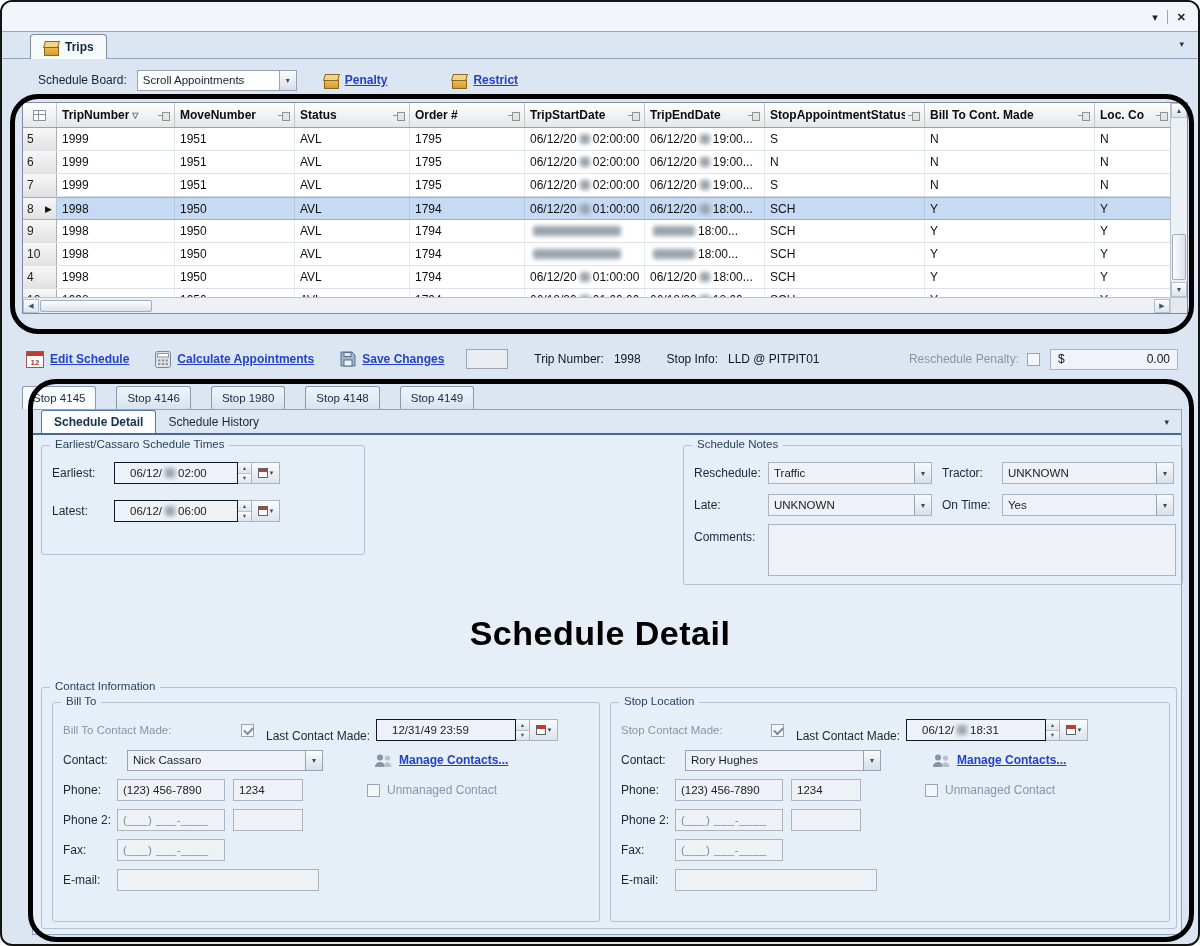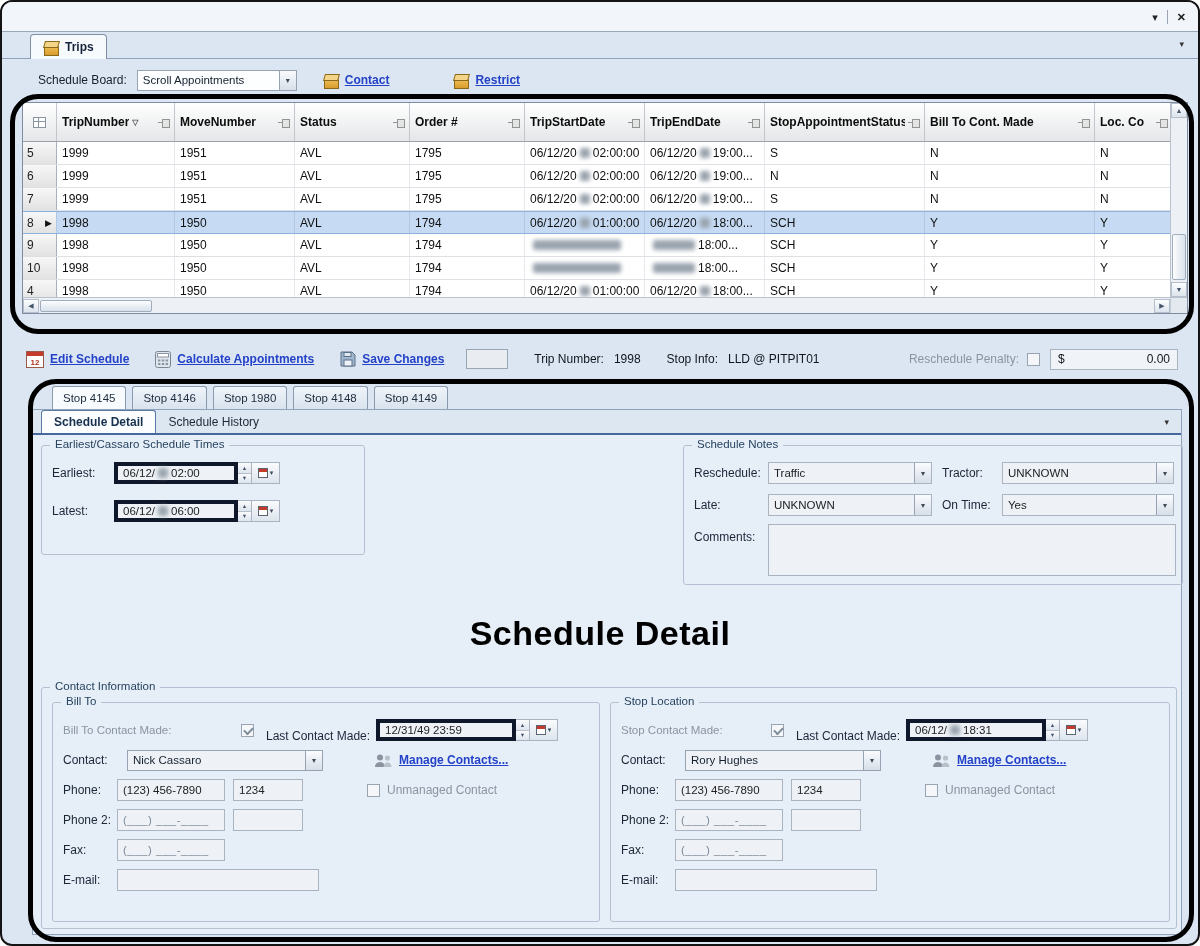--- a/index.html
+++ b/index.html
@@ -29,21 +29,21 @@
   .combo{display:flex;align-items:stretch;height:21px;border:1px solid #97a3b2;background:#fdfeff;width:160px;margin-left:10px}
   .combo .val{flex:1;display:flex;align-items:center;padding:0 5px;font-size:11.5px;color:#15202e;overflow:hidden;white-space:nowrap}
   .dd{width:17px;background:linear-gradient(#fafbfd,#d7dfe9);border-left:1px solid #97a3b2;display:flex;align-items:center;justify-content:center;font-size:8px;color:#3c4a5a;flex:none}
   .link{color:#2342c8;text-decoration:underline;font-weight:600;font-size:12px;cursor:pointer;white-space:nowrap}
   .ml26{margin-left:26px}.ml64{margin-left:64px}.ml6{margin-left:6px}
 
   
   .grid{position:absolute;left:20px;top:100px;width:1166px;height:212px;background:#fff;border:1px solid #7e8ba0;display:flex;flex-direction:column;z-index:5}
   .grid-top{display:flex;flex:1;min-height:0}
   .grid-main{flex:1;display:flex;flex-direction:column;overflow:hidden}
-  .ghead{display:flex;height:39px;background:linear-gradient(#ffffff,#e4e6e8);border-bottom:1px solid #9aa2ad;flex:none}
+  .ghead{display:flex;height:25px;background:linear-gradient(#ffffff,#e4e6e8);border-bottom:1px solid #9aa2ad;flex:none}
   .gh{display:flex;align-items:center;gap:3px;padding:0 5px;border-right:1px solid #c3c7cd;font-weight:bold;font-size:12px;color:#0c0c0c;flex:none;overflow:hidden}
   .gh .htext{overflow:hidden;white-space:nowrap}
   .gh .sort{font-size:8px;color:#555}
   .gh.corner{justify-content:center}
   .corner-glyph{width:13px;height:11px;border:1px solid #8a94a0;background:#fff;position:relative}
   .corner-glyph::before{content:"";position:absolute;left:0;right:0;top:3px;height:1px;background:#8a94a0}
   .corner-glyph::after{content:"";position:absolute;left:4px;top:0;bottom:0;width:1px;background:#8a94a0}
   .pin-icon{display:inline-block;width:11px;height:9px;position:relative;opacity:.6;margin-left:auto;flex:none}
   .pin-icon::before{content:"";position:absolute;left:0;top:4px;width:4px;height:1px;background:#555}
   .pin-icon::after{content:"";position:absolute;left:4px;top:1px;width:6px;height:7px;border:1px solid #555;background:#dcdcdc}
@@ -77,21 +77,21 @@
   .alabel{margin-left:26px;white-space:nowrap}
   .avalue{margin-left:10px;white-space:nowrap}
   .dis{color:#8a95a2}
   .push{margin-left:auto}
   .cb{width:13px;height:13px;background:#f4f6f9;border:1px solid #98a4b2;position:relative;flex:none;margin-left:8px}
   .cb.checked::after{content:"";position:absolute;left:2px;top:2px;width:7px;height:4px;border-left:2px solid #7d8b99;border-bottom:2px solid #7d8b99;transform:rotate(-45deg)}
   .money{width:128px;height:21px;display:flex;align-items:center;padding:0 7px;background:#f0f3f7;border:1px solid #a9b4c0;font-size:12px;margin-left:10px;flex:none}
   .money .amt{margin-left:auto}
 
   
-  .stop-tabs{position:absolute;left:50px;top:384px;display:flex;gap:6px;z-index:10}
+  .stop-tabs{position:absolute;left:20px;top:384px;display:flex;gap:20px;z-index:10}
   .stab{height:23px;padding:0 10px;display:flex;align-items:center;font-size:11.5px;color:#1c2a3c;background:linear-gradient(#eff4f9,#d9e3ee);border:1px solid #8a99ad;border-bottom:none;border-radius:3px 3px 0 0}
   .stab.sel{background:#f8fbfe}
   .dpanel{position:absolute;left:30px;top:407px;width:1150px;height:526px;background:#e6eef8;border:1px solid #8fa3bd;z-index:5}
   .dtabs{height:25px;display:flex;align-items:flex-end;padding-left:8px;border-bottom:2px solid #46689a;background:#dde7f2;position:relative}
   .dtab{height:23px;padding:0 12px;display:flex;align-items:center;font-size:12px;color:#1c2737}
   .dtab.sel{background:#fbfdfe;border:1px solid #5a7aa6;border-bottom:none;font-weight:bold;color:#16304f;border-radius:3px 3px 0 0}
   .strip-chevron2{position:absolute;right:12px;top:7px;font-size:9px;color:#333}
   .dcontent{position:relative;height:499px}
 
   
@@ -100,21 +100,21 @@
   .group.times{left:8px;top:10px;width:324px;height:110px}
   .group.notes{left:650px;top:10px;width:500px;height:140px}
   .group.contact{left:8px;top:252px;width:1136px;height:242px}
   .sub{position:absolute;border:1px solid #b4c1d2;border-radius:3px}
   .sub.bill{left:10px;top:14px;width:548px;height:220px}
   .sub.stoploc{left:568px;top:14px;width:560px;height:220px}
 
   .trow{display:flex;align-items:center;margin:16px 10px 0}
   .tl{width:62px;font-size:12px;color:#1b2737;flex:none}
   .dfield{display:flex;align-items:stretch;height:22px}
-  .dval{display:flex;align-items:center;background:#eef2f7;border:4px solid #0f172a;padding:0 5px;font-size:11.5px;color:#222;white-space:nowrap}
+  .dval{display:flex;align-items:center;background:#eef2f7;border:1px solid #0f172a;padding:0 15px;font-size:11.5px;color:#222;white-space:nowrap}
   .dval.w124{width:124px}.dval.w140{width:140px}
   .spin{width:14px;display:flex;flex-direction:column;border:1px solid #a9b4c0;border-left:none;flex:none}
   .spin span{flex:1;display:flex;align-items:center;justify-content:center;font-size:5.5px;color:#44556a;background:linear-gradient(#fafbfd,#dde4ed)}
   .spin span + span{border-top:1px solid #b6c0cc}
   .calbtn{width:28px;border:1px solid #a9b4c0;border-left:none;background:linear-gradient(#fafbfd,#dde4ed);display:flex;align-items:center;justify-content:center;gap:2px;flex:none}
   .mini-cal{width:10px;height:10px;background:#fff;border:1px solid #5a6370;position:relative}
   .mini-cal::before{content:"";position:absolute;left:0;right:0;top:0;height:3px;background:#c43b2e}
   .ddg{font-size:7px;color:#3c4a5a}
 
   .nlabel{position:absolute;font-size:12px;color:#1b2737;white-space:nowrap}
@@ -167,21 +167,21 @@
     <span class="strip-chevron">▾</span>
   </div>
 
   <div class="toolbar1">
     <span>Schedule Board:</span>
     <div class="combo">
       <span class="val">Scroll Appointments</span>
       <span class="dd">▾</span>
     </div>
     <span class="pkg-icon ml26"></span>
-    <a class="link ml6">Contact</a>
+    <a class="link ml6">Penalty</a>
     <span class="pkg-icon ml64"></span>
     <a class="link ml6">Restrict</a>
   </div>
 
   <div class="grid">
     <div class="grid-top">
       <div class="grid-main">
         <div class="ghead">
             <div class="gh corner" style="width: 34px;">
               <span class="corner-glyph"></span>

